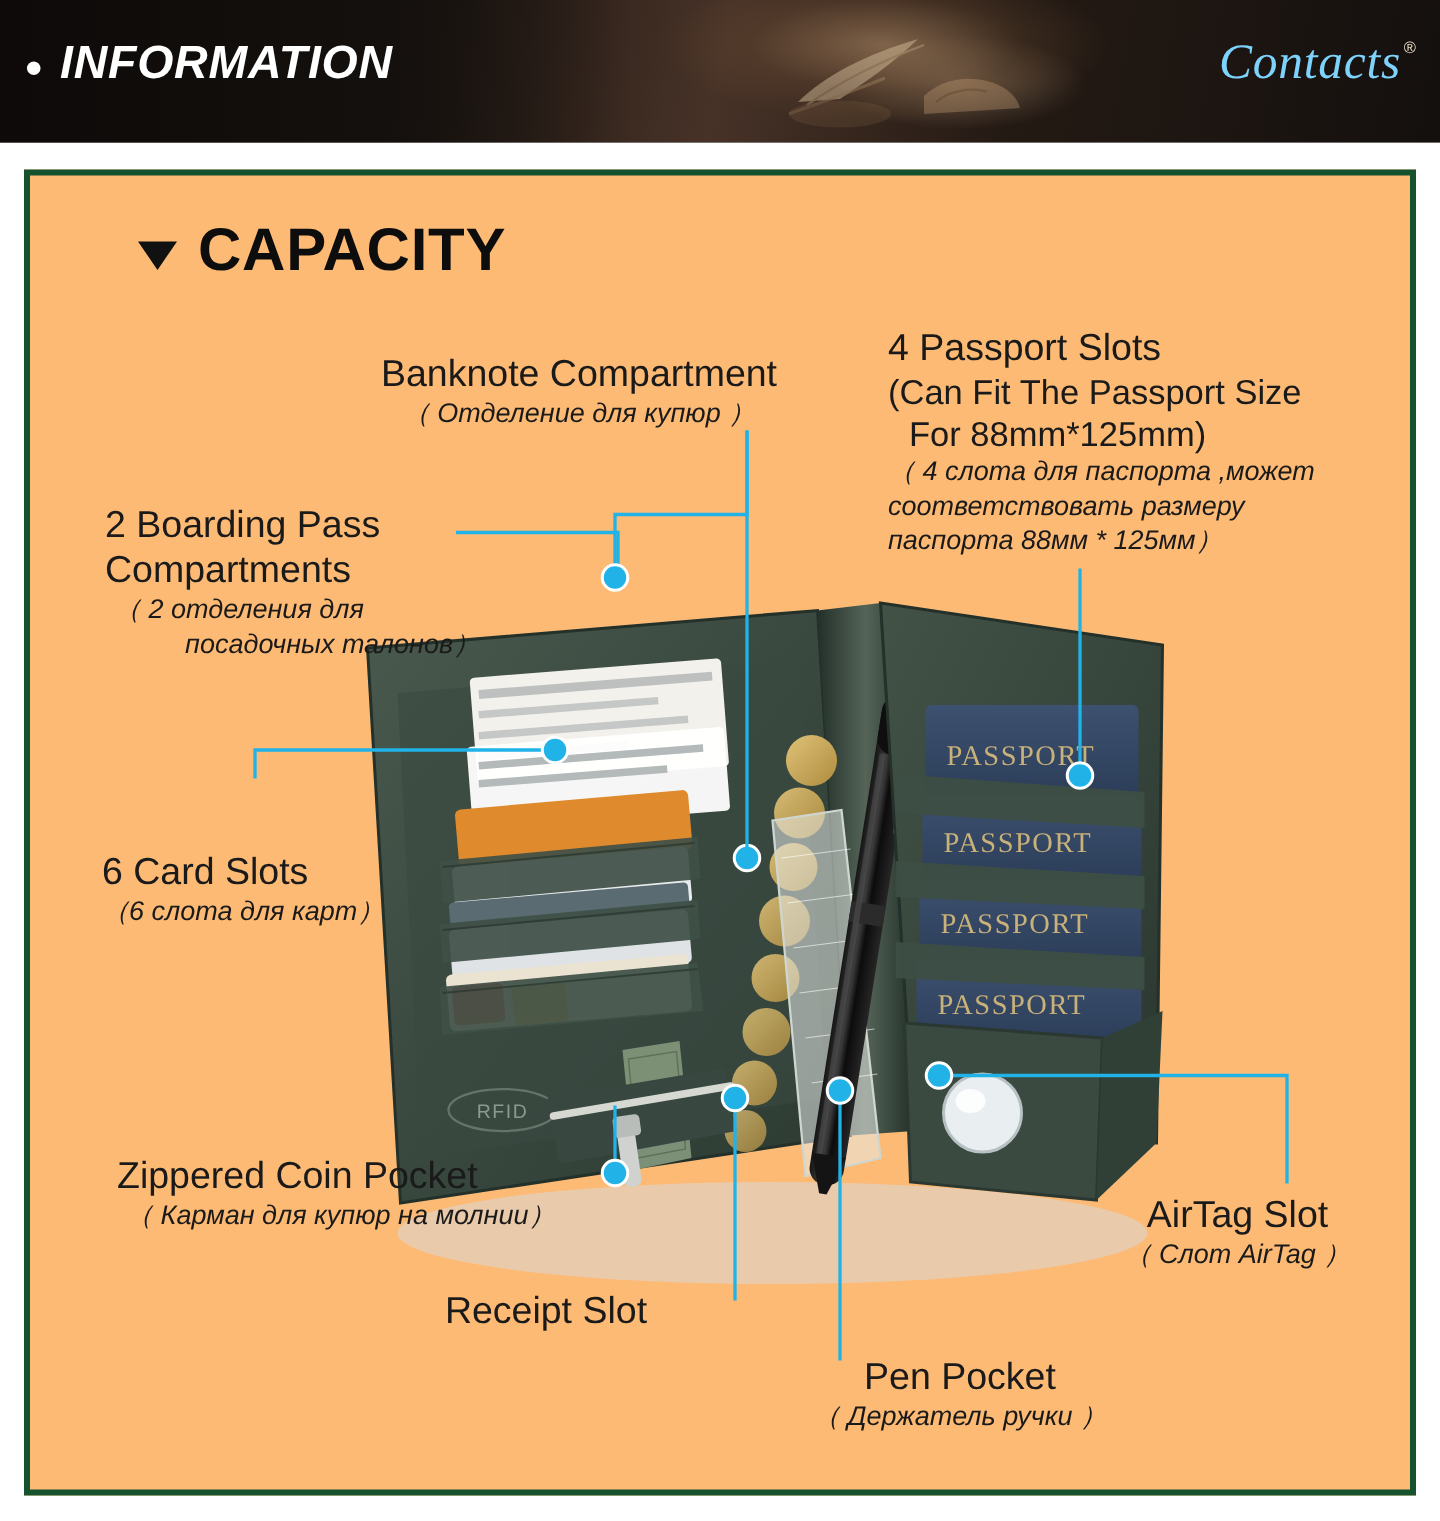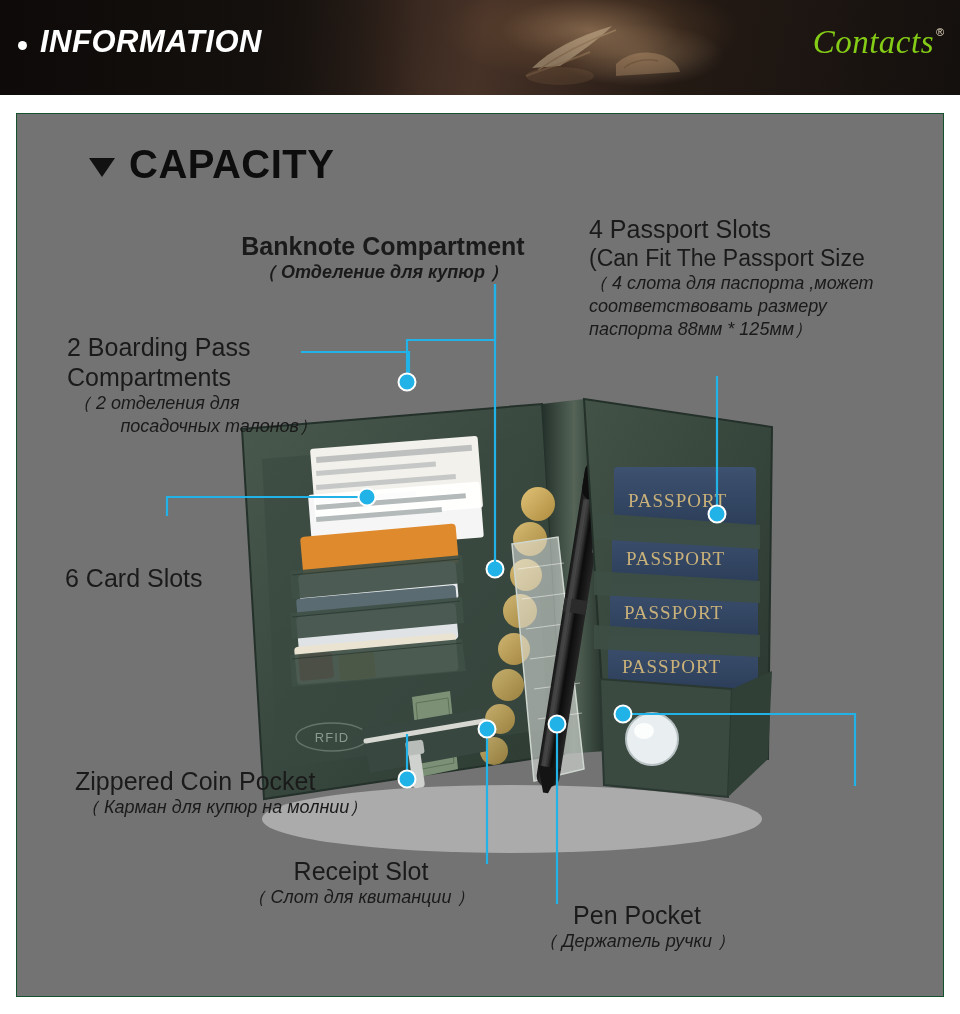--- a/index.html
+++ b/index.html
@@ -60,38 +60,38 @@
     letter-spacing: 0.5px;
     font-family: "Liberation Sans", sans-serif;
     white-space: nowrap;
   }
   .brand {
     position: absolute;
     right: 26px; top: 24px;
     font-family: "Liberation Serif", serif;
     font-style: italic;
     font-size: 33px;
-    color: #84cc16;
+    color: #7dd3fc;
     letter-spacing: 0.5px;
     white-space: nowrap;
   }
   .brand-r {
     position: absolute;
     right: 16px; top: 26px;
     font-size: 11px;
     color: #e8dcc3;
   }
 
   
   .frame {
     position: absolute;
     left: 16px; top: 113px;
     width: 928px; height: 884px;
-    border: 1px solid #14532d;
-    background: #737373;
+    border: 4px solid #14532d;
+    background: #fdba74;
   }
 
   .capacity-wrap {
     position: absolute;
     left: 72px; top: 28px;
     display: flex;
     align-items: center;
     gap: 14px;
   }
   .tri {
@@ -351,54 +351,59 @@
         <circle cx="478" cy="455" r="8.5" fill="#21b3e8" stroke="#ffffff" stroke-width="2"></circle>
         <circle cx="390" cy="665" r="8.5" fill="#21b3e8" stroke="#ffffff" stroke-width="2"></circle>
         <circle cx="470" cy="615" r="8.5" fill="#21b3e8" stroke="#ffffff" stroke-width="2"></circle>
         <circle cx="540" cy="610" r="8.5" fill="#21b3e8" stroke="#ffffff" stroke-width="2"></circle>
         <circle cx="606" cy="600" r="8.5" fill="#21b3e8" stroke="#ffffff" stroke-width="2"></circle>
       </g>
 
       <path d="M478 170 L478 455" stroke="#21b3e8" stroke-width="2.2" fill="none"></path>
     </svg>
 
-    <div class="lbl center" style="left:196px; top:117px; width:340px;font-weight:bold;">
+    <div class="lbl center" style="left:196px; top:117px; width:340px;">
       <div class="en">Banknote Compartment</div>
       <div class="ru">（ Отделение для купюр ）</div>
     </div>
 
     <div class="lbl" style="left:572px; top:100px; width:330px;">
       <div class="en">4 Passport Slots</div>
       <div class="en sm">(Can Fit The Passport Size</div>
+      <div class="en sm" style="padding-left:14px;">For 88mm*125mm)</div>
       <div class="ru">（ 4 слота для паспорта ,может</div>
       <div class="ru">соответствовать размеру</div>
       <div class="ru">паспорта 88мм * 125мм）</div>
     </div>
 
     <div class="lbl" style="left:50px; top:218px; width:250px;">
       <div class="en">2 Boarding Pass</div>
       <div class="en">Compartments</div>
       <div class="ru" style="padding-left:6px;">（ 2 отделения для</div>
       <div class="ru" style="padding-left:6px;text-align:right;">посадочных талонов）</div>
     </div>
 
     <div class="lbl" style="left:48px; top:406px; width:260px;margin-top:43px;">
       <div class="en">6 Card Slots</div>
+      <div class="ru">（6 слота для карт）</div>
     </div>
 
     <div class="lbl" style="left:58px; top:652px; width:400px;">
       <div class="en">Zippered Coin Pocket</div>
       <div class="ru" style="padding-left:6px;">（ Карман для купюр на молнии）</div>
     </div>
 
     <div class="lbl center" style="left:198px; top:742px; width:292px;">
       <div class="en">Receipt Slot</div>
-      <div class="ru">（ Слот для квитанции ）</div>
     </div>
 
     <div class="lbl center" style="left:486px; top:786px; width:268px;">
       <div class="en">Pen Pocket</div>
       <div class="ru">（ Держатель ручки ）</div>
     </div>
 
+    <div class="lbl center" style="left:700px; top:678px; width:210px;">
+      <div class="en">AirTag Slot</div>
+      <div class="ru">（ Слот AirTag ）</div>
+    </div>
 
   </div>
 </div>
 
 </body></html>

